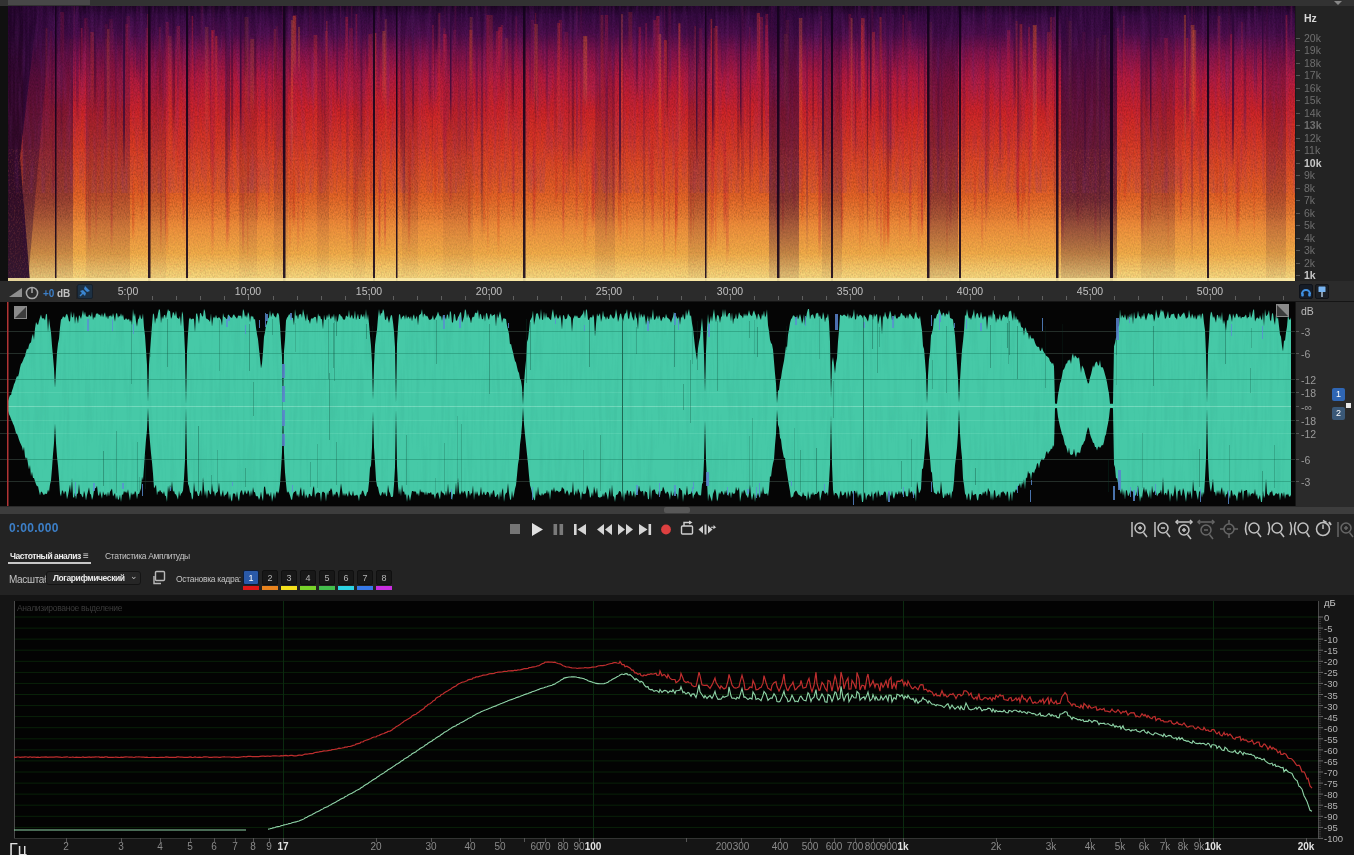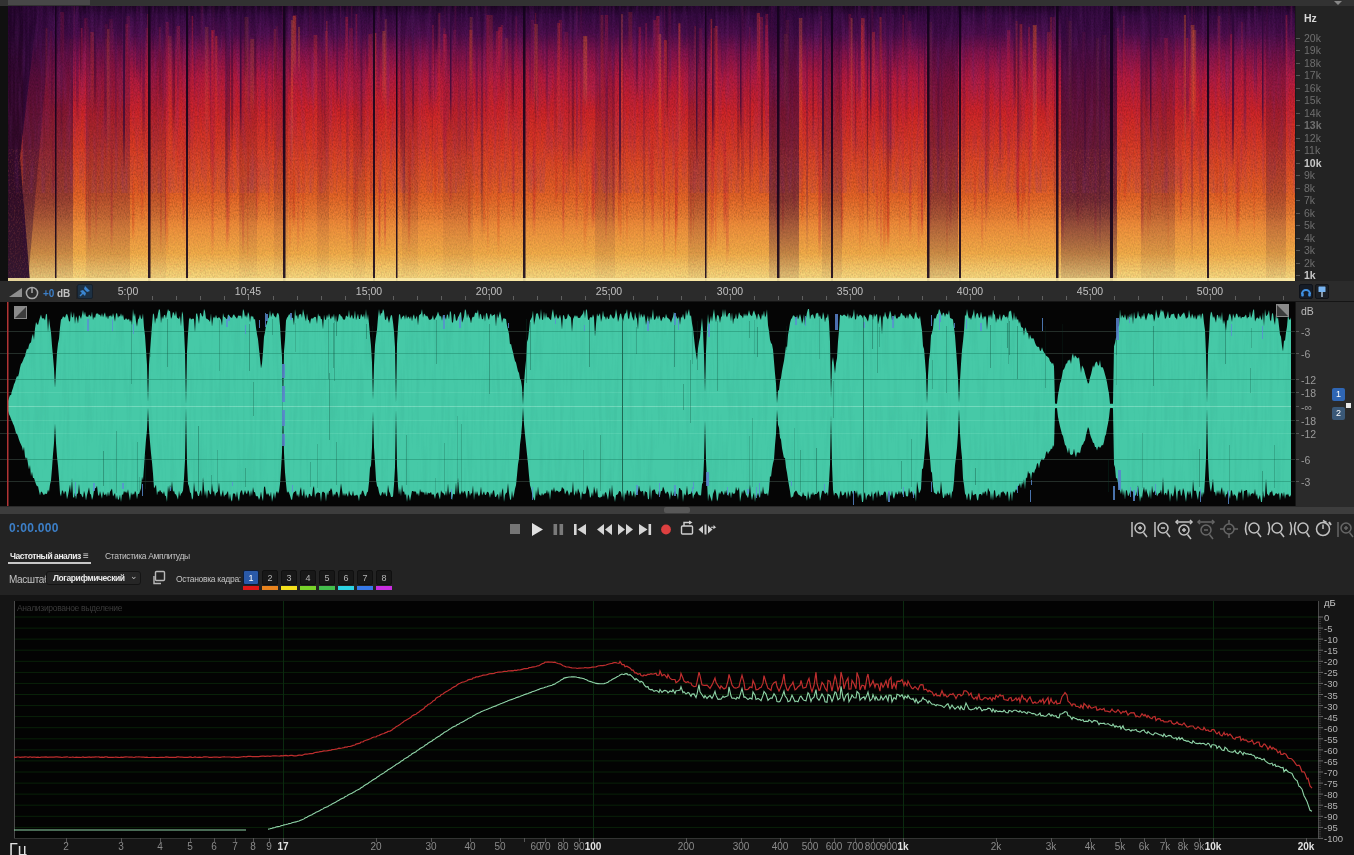--- a/index.html
+++ b/index.html
@@ -806,21 +806,21 @@
       <div class="rtick" style="left:56px"></div>
       <div class="rtick" style="left:80px"></div>
       <div class="rtick" style="left:104px"></div>
       <div class="rtickL" style="left:128px"></div>
       <div class="rlab" style="left:128px">5:00</div>
       <div class="rtick" style="left:152px"></div>
       <div class="rtick" style="left:176px"></div>
       <div class="rtick" style="left:200px"></div>
       <div class="rtick" style="left:224px"></div>
       <div class="rtickL" style="left:248px"></div>
-      <div class="rlab" style="left:248px">10:45</div>
+      <div class="rlab" style="left:248px">10:00</div>
       <div class="rtick" style="left:273px"></div>
       <div class="rtick" style="left:297px"></div>
       <div class="rtick" style="left:321px"></div>
       <div class="rtick" style="left:345px"></div>
       <div class="rtickL" style="left:369px"></div>
       <div class="rlab" style="left:369px">15:00</div>
       <div class="rtick" style="left:393px"></div>
       <div class="rtick" style="left:417px"></div>
       <div class="rtick" style="left:441px"></div>
       <div class="rtick" style="left:465px"></div>
@@ -1475,21 +1475,21 @@
     <div class="xl xw" style="left:283px">17</div>
     <div class="xl xg" style="left:376px">20</div>
     <div class="xl xg" style="left:431px">30</div>
     <div class="xl xg" style="left:470px">40</div>
     <div class="xl xg" style="left:500px">50</div>
     <div class="xl xg" style="left:536px">60</div>
     <div class="xl xg" style="left:545px">70</div>
     <div class="xl xg" style="left:563px">80</div>
     <div class="xl xg" style="left:579px">90</div>
     <div class="xl xw" style="left:593px">100</div>
-    <div class="xl xg" style="left:686px">200</div>
+    <div class="xl xg" style="left:724px">200</div>
     <div class="xl xg" style="left:741px">300</div>
     <div class="xl xg" style="left:780px">400</div>
     <div class="xl xg" style="left:810px">500</div>
     <div class="xl xg" style="left:834px">600</div>
     <div class="xl xg" style="left:855px">700</div>
     <div class="xl xg" style="left:873px">800</div>
     <div class="xl xg" style="left:889px">900</div>
     <div class="xl xw" style="left:903px">1k</div>
     <div class="xl xg" style="left:996px">2k</div>
     <div class="xl xg" style="left:1051px">3k</div>

